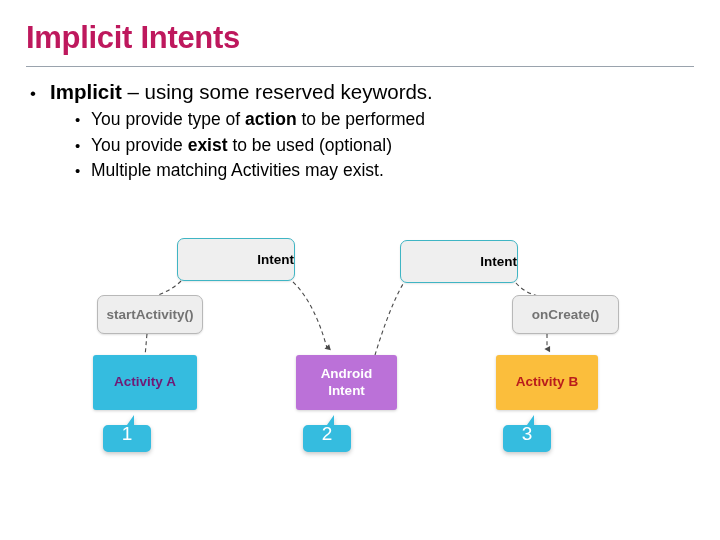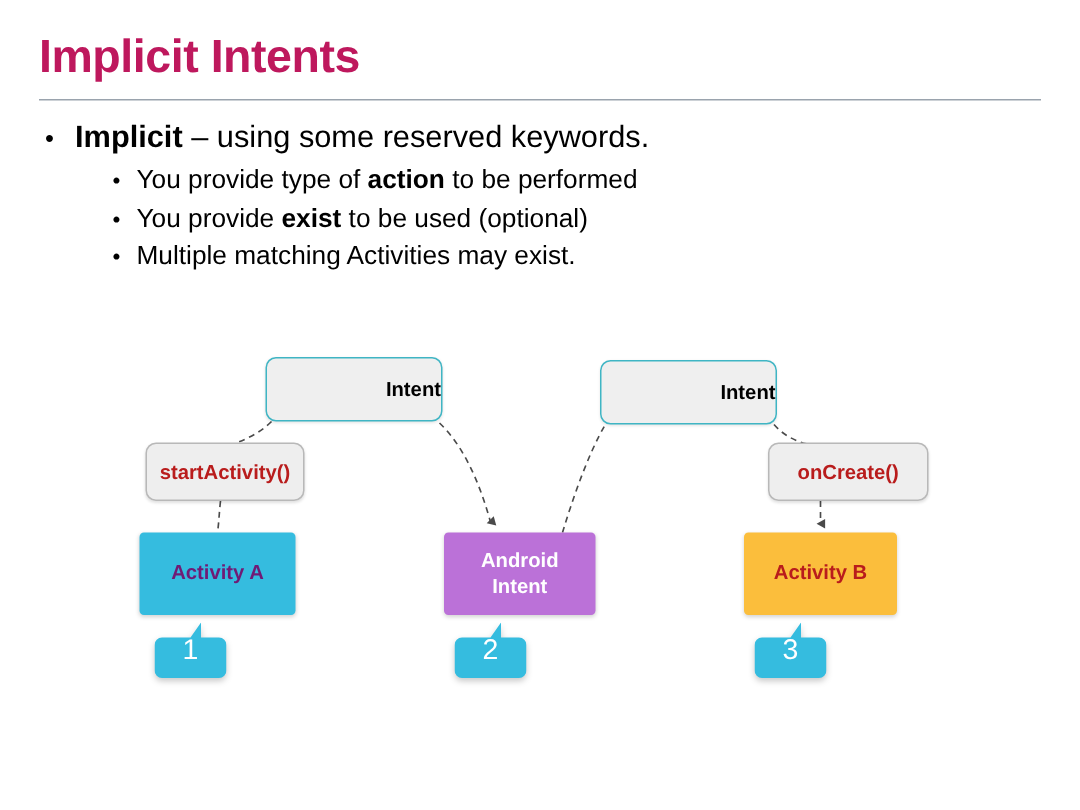--- a/index.html
+++ b/index.html
@@ -106,21 +106,21 @@
     box-shadow: 0 1px 2px rgba(0,0,0,0.10);
     justify-content: flex-end;
   }
 
   
   .node-method {
     background: #eeeeee;
     border: 1px solid #b8b8b8;
     border-radius: 7px;
     font-size: 13.5px;
-    color: #b91c1c;
+    color: #737373;
     font-weight: 600;
     box-shadow: 0 1px 2px rgba(0,0,0,0.12);
   }
 
   
   .node-block {
     border-radius: 3px;
     font-size: 13.5px;
     font-weight: bold;
     line-height: 1.22;

